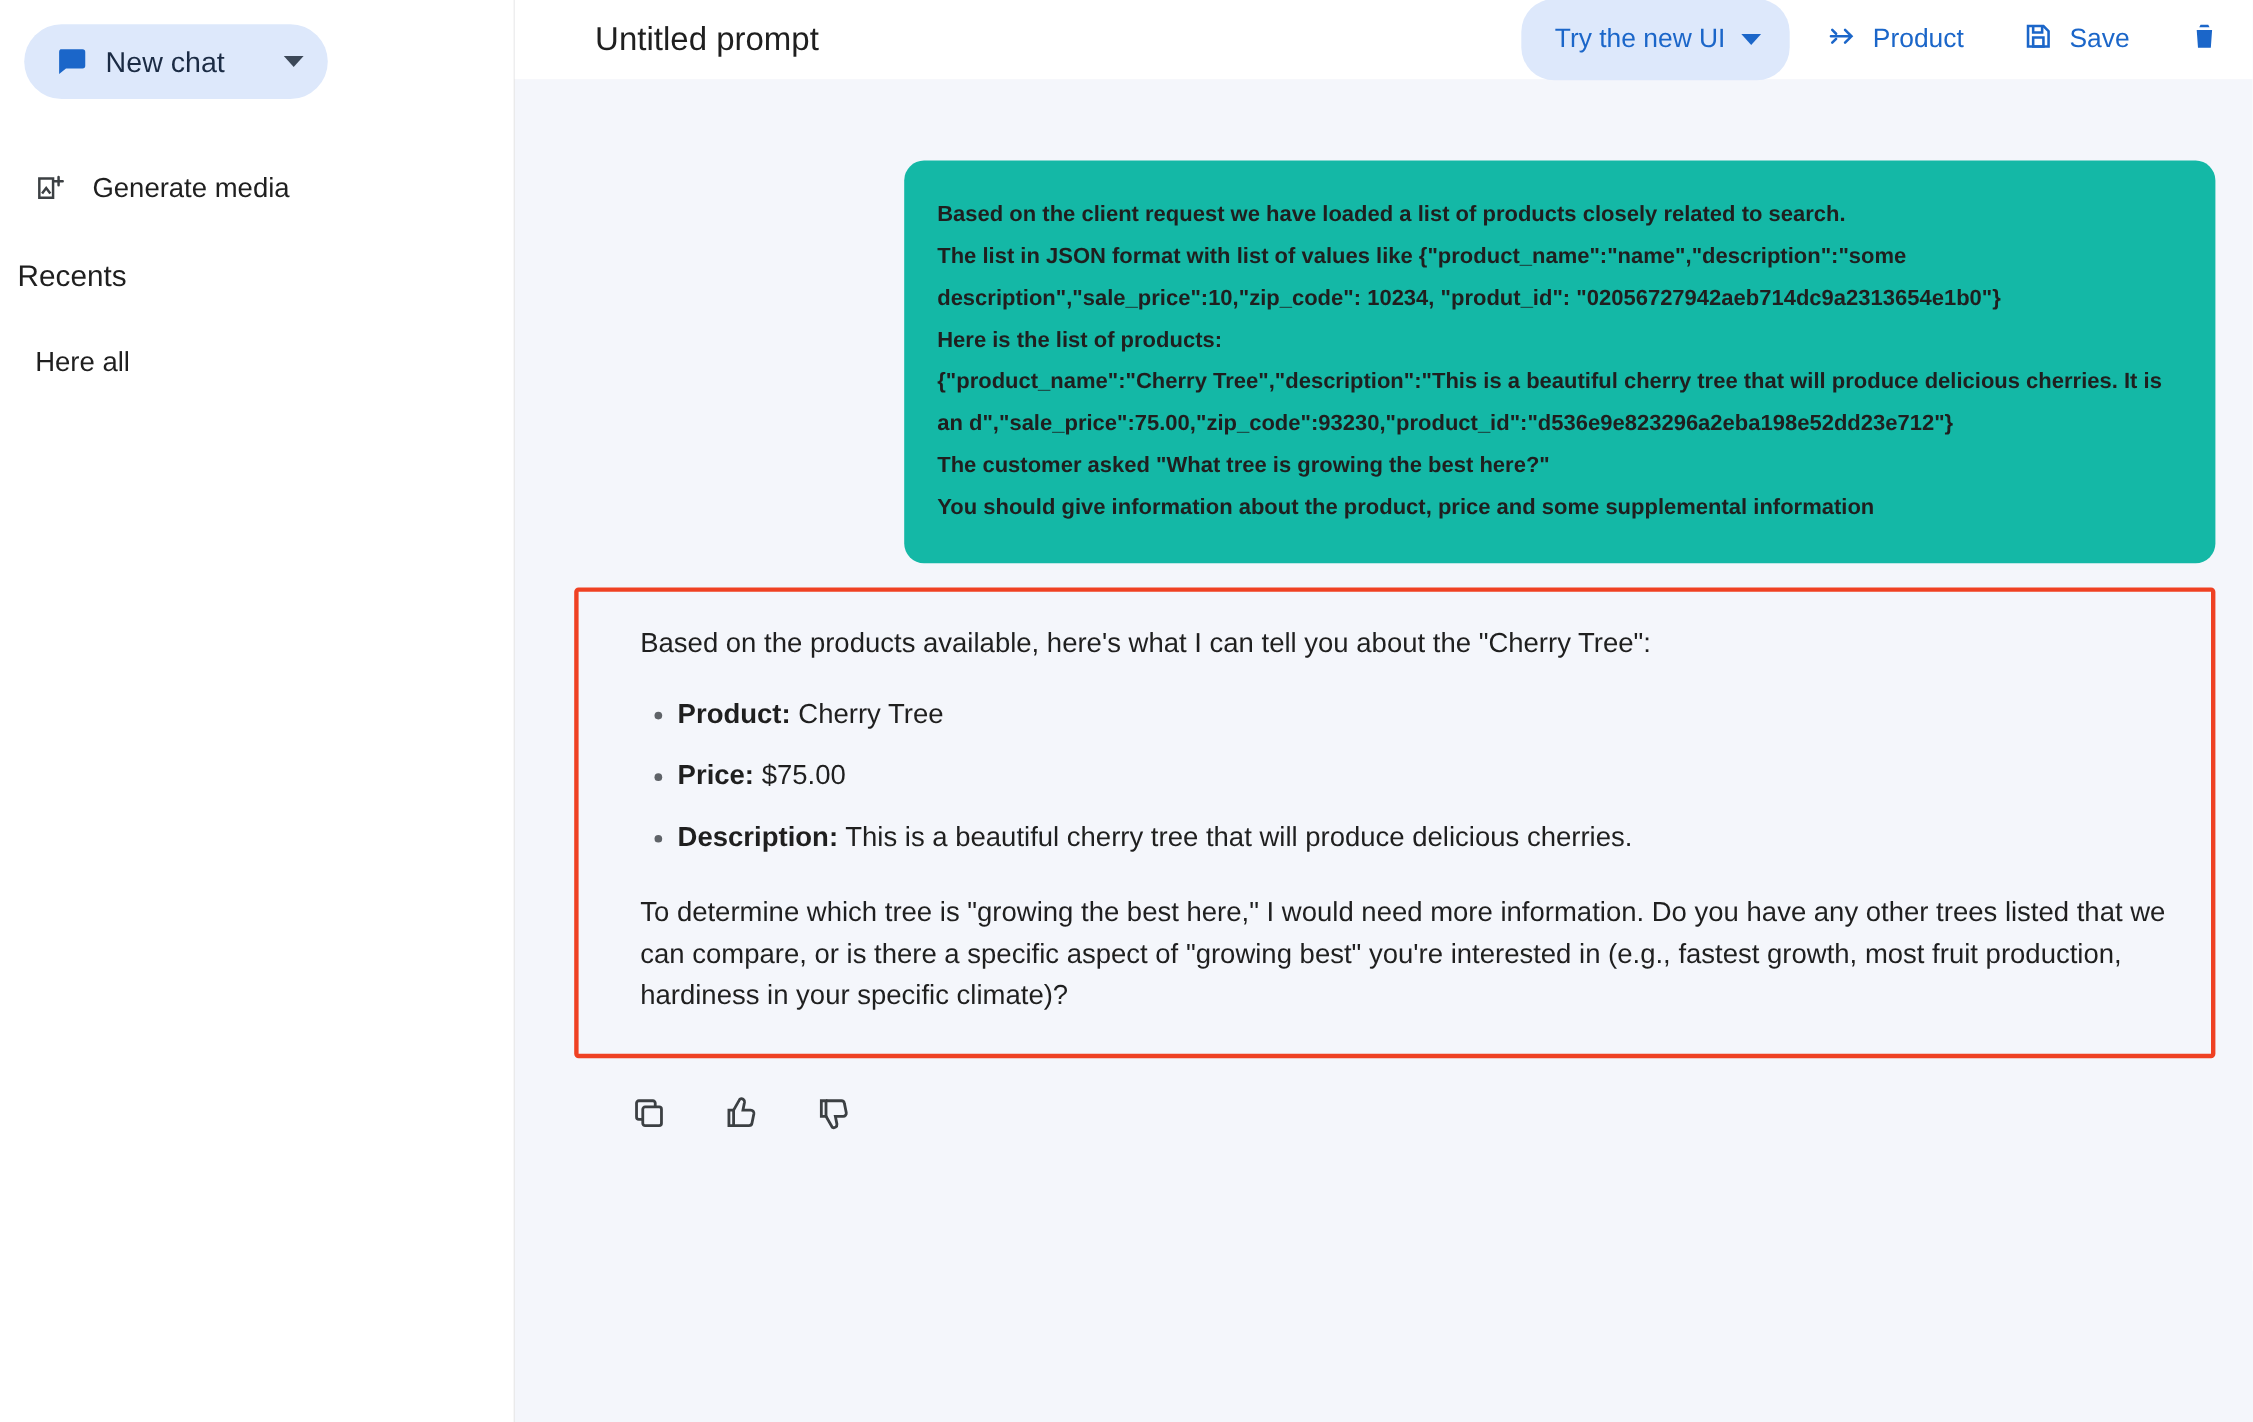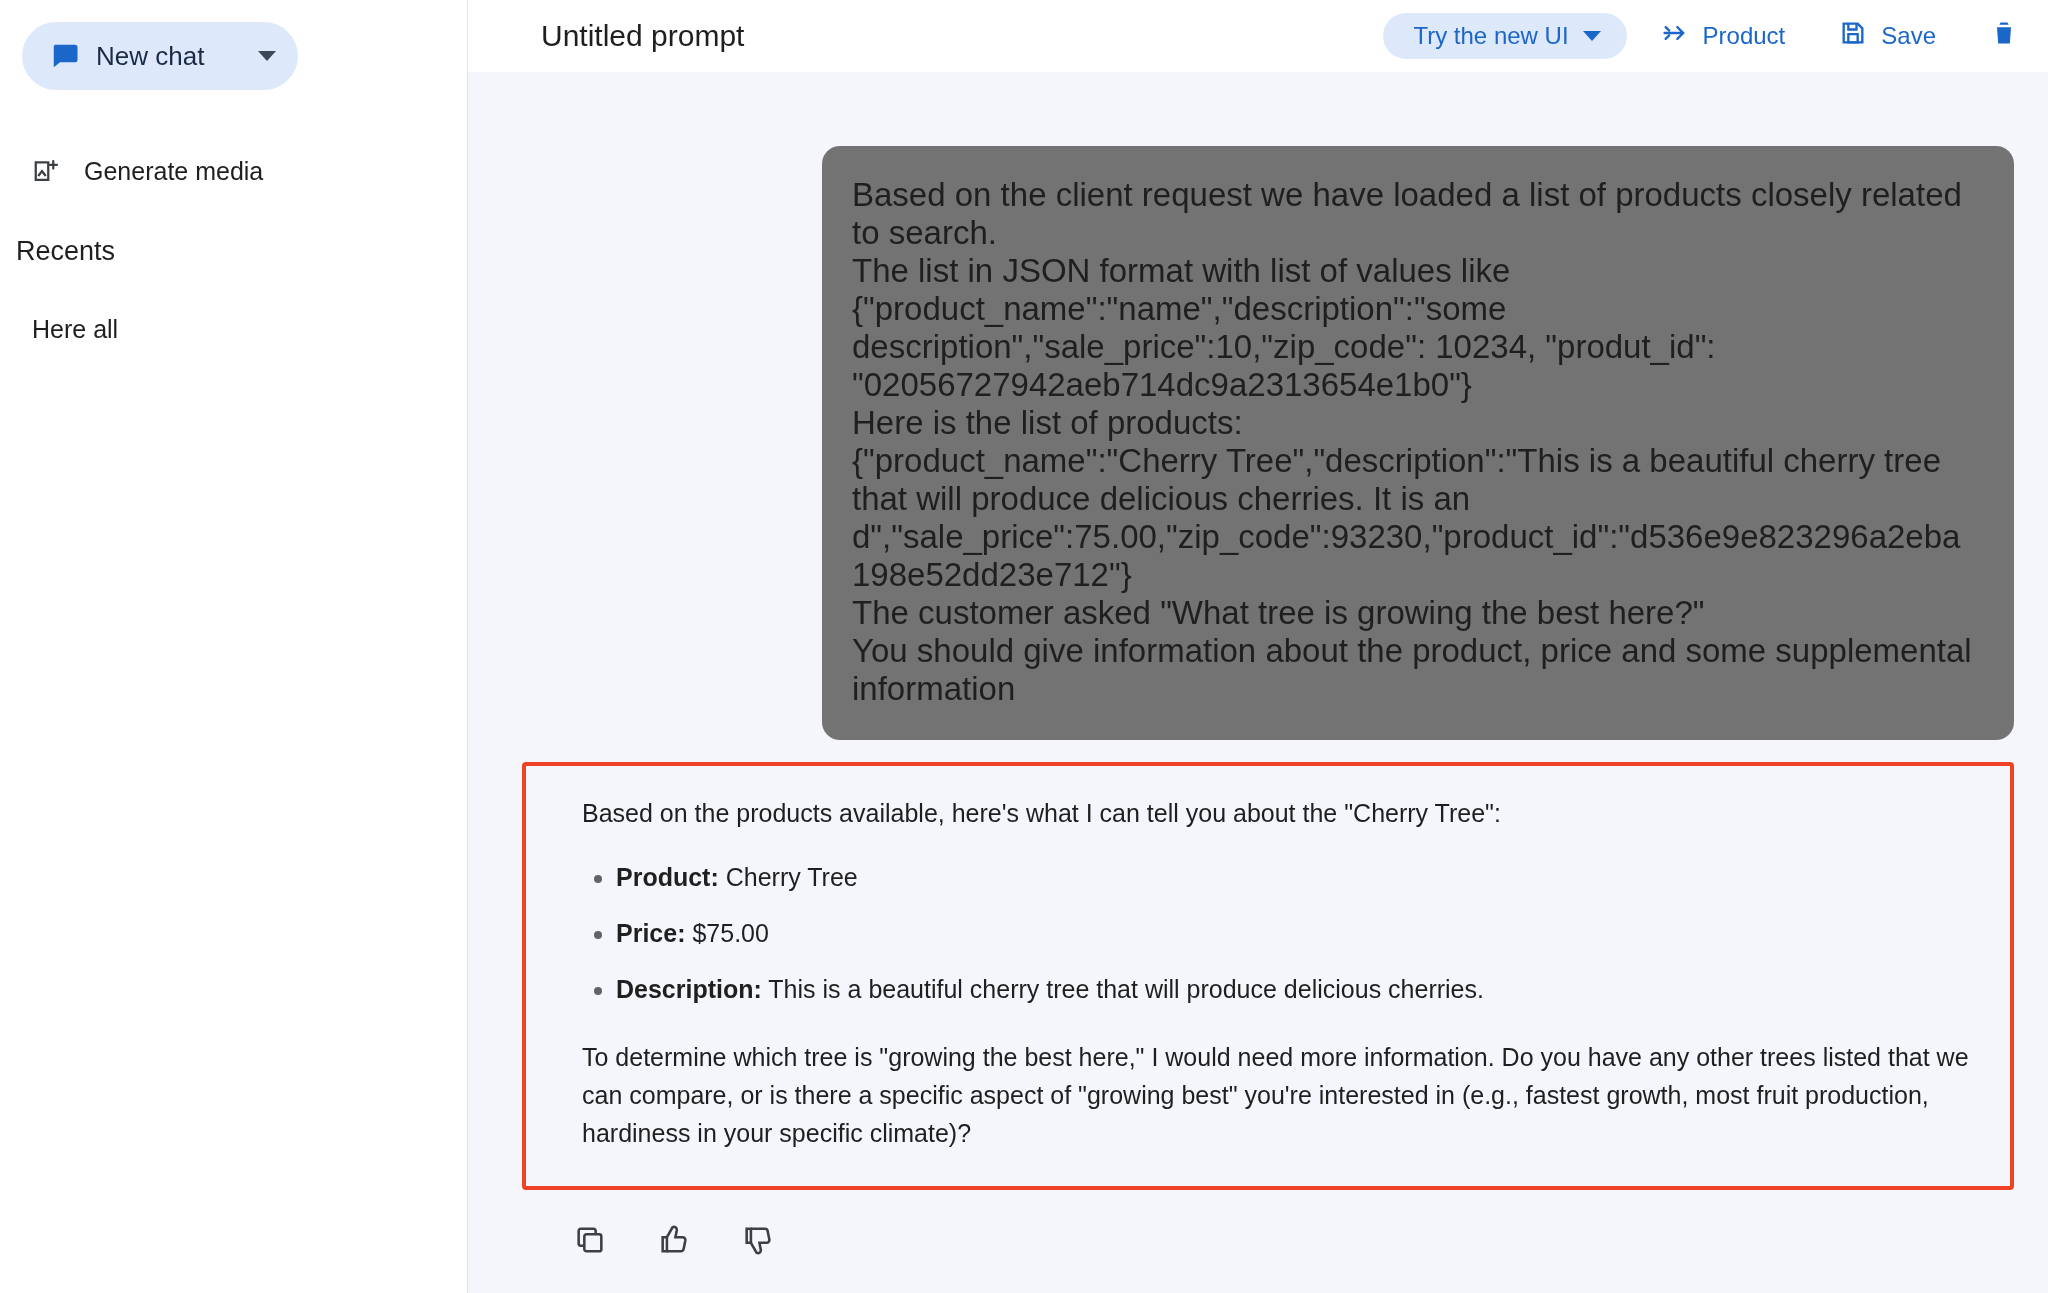--- a/index.html
+++ b/index.html
@@ -105,21 +105,21 @@
     white-space: nowrap;
     margin-left: 21px;
   }
   .pill {
     display: flex;
     align-items: center;
     gap: 14px;
     background: #dde8fb;
     color: #1b66c9;
     border-radius: 30px;
-    height: 46px;
+    height: 74px;
     padding: 0 26px 0 30px;
     font-size: 24px;
     cursor: pointer;
   }
   .pill .caret {
     width: 0; height: 0;
     border-left: 9px solid transparent;
     border-right: 9px solid transparent;
     border-top: 10px solid #1b66c9;
   }
@@ -167,27 +167,28 @@
   }
   .sys-sub {
     margin-top: 22px;
     font-size: 25px;
     color: #5f6368;
     font-style: italic;
   }
 
   .user-msg {
     margin: 36px 34px 0 310px;
-    background: #737373;
+    background: #14b8a6;
     border-radius: 18px;
     padding: 30px 36px 32px 30px;
-    font-size: 33px;
+    font-size: 20px;
     line-height: 38px;
     color: #1f1f1f;
     word-break: break-word;
+    font-weight: bold;
   }
 
   .model-msg {
     margin: 22px 34px 0 10px;
     border: 4px solid #ef4123;
     border-radius: 4px;
     padding: 28px 36px 34px 56px;
     font-size: 25px;
     line-height: 38px;
     color: #1f1f1f;

